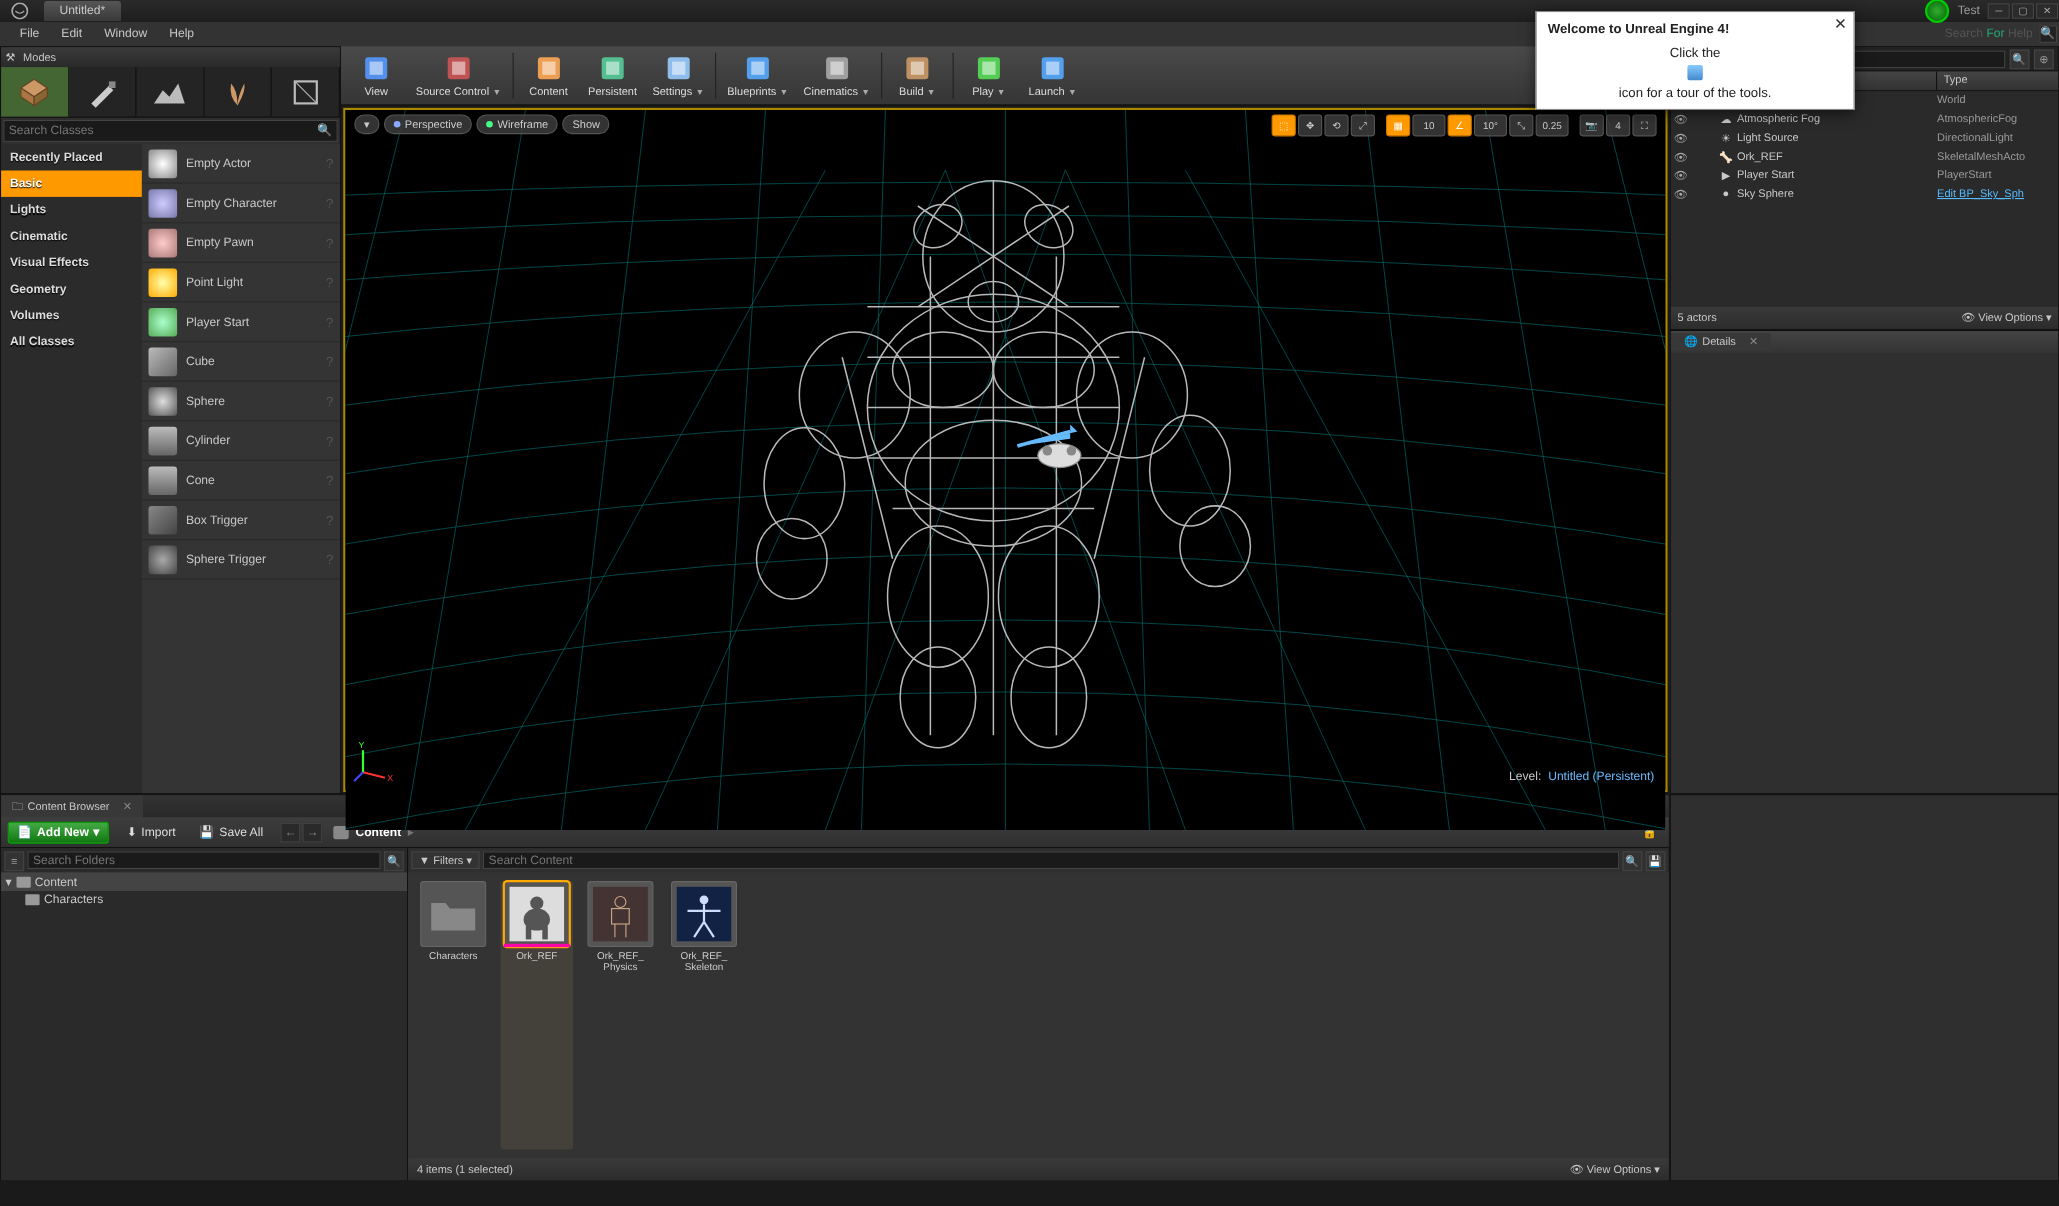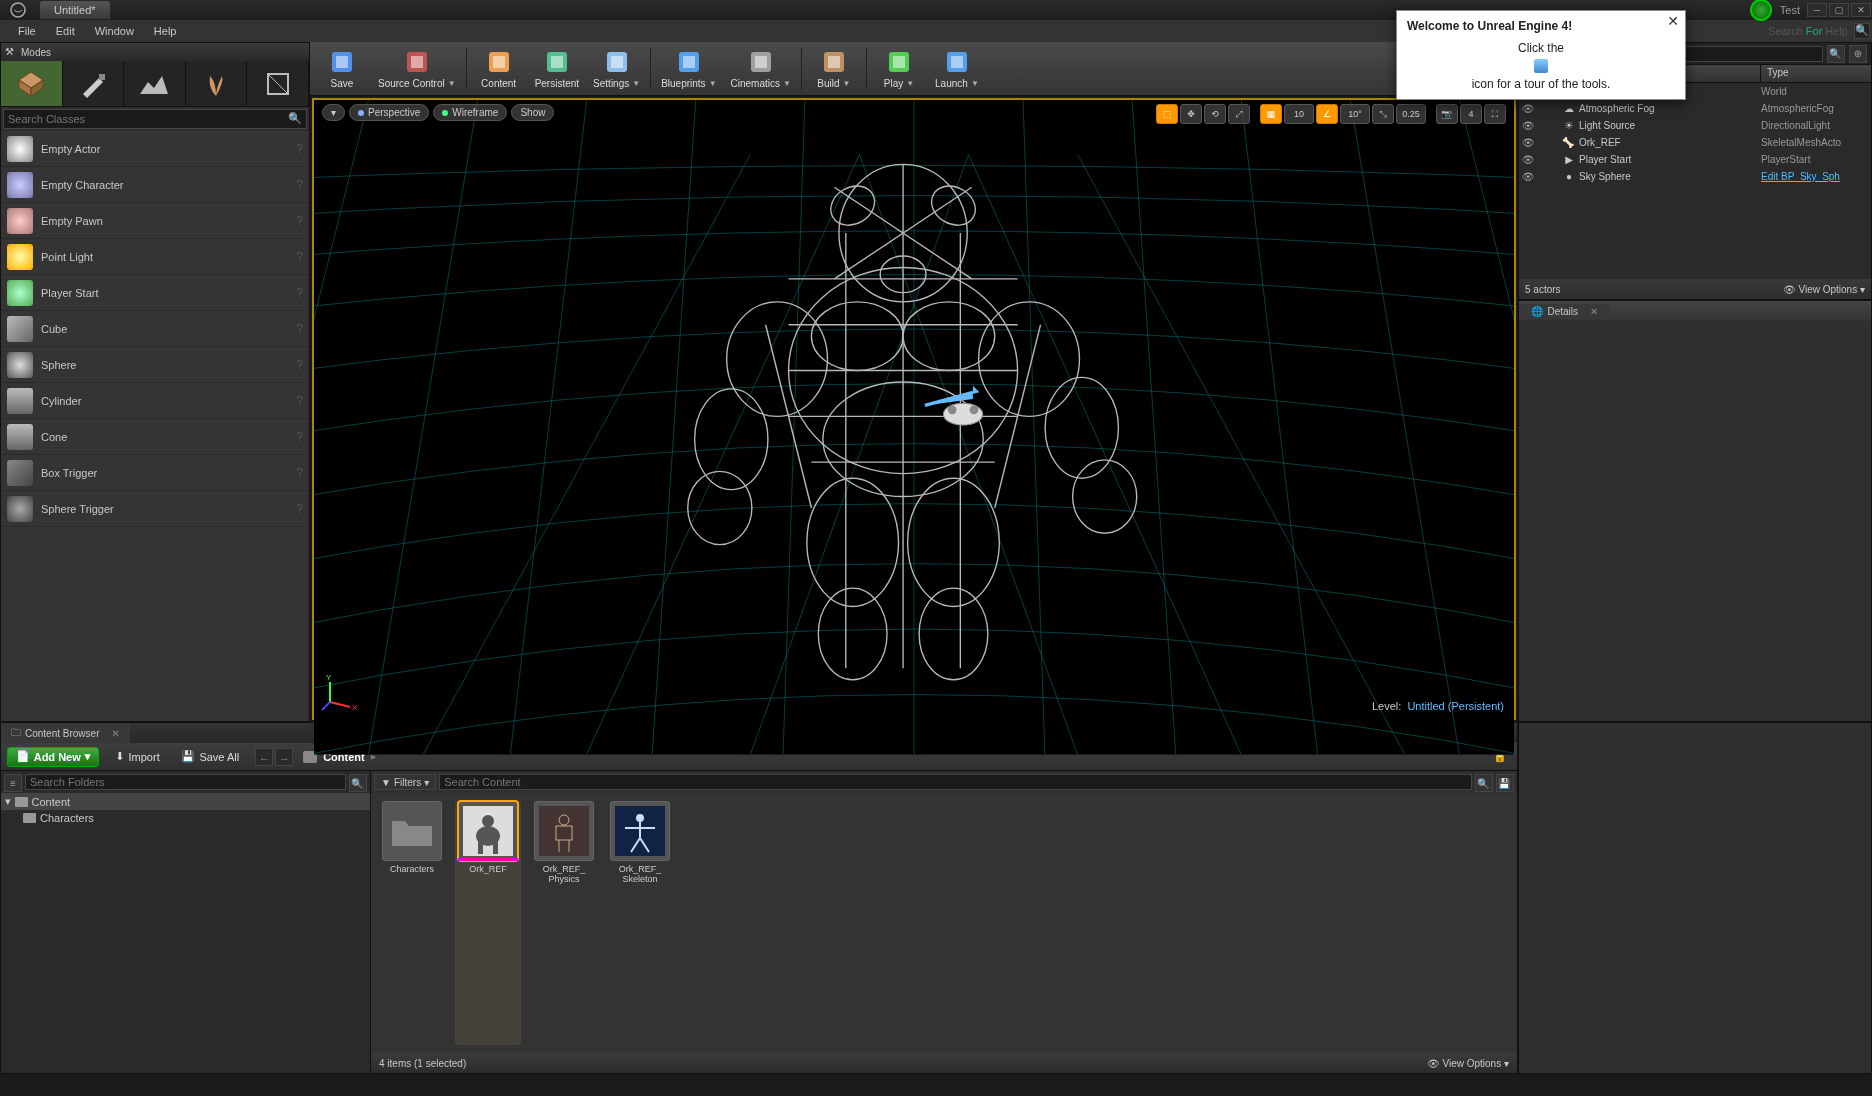--- a/index.html
+++ b/index.html
@@ -204,20 +204,30 @@
             <rect x="6" y="6" width="20" height="20" fill="none" stroke="#bbb" stroke-width="2"></rect>
             <line x1="6" y1="6" x2="26" y2="26" stroke="#bbb"></line>
           </svg>
         </div>
     </div>
     <div class="search">
       <input placeholder="Search Classes" style="">
       <span style="padding:2px 4px;color:#888">🔍</span>
     </div>
     <div class="split">
+      <div class="cats" id="modecats">
+          <div class="cat">Recently Placed</div>
+          <div class="cat active">Basic</div>
+          <div class="cat">Lights</div>
+          <div class="cat">Cinematic</div>
+          <div class="cat">Visual Effects</div>
+          <div class="cat">Geometry</div>
+          <div class="cat">Volumes</div>
+          <div class="cat">All Classes</div>
+        </div>
       <div class="list" id="modelist">
           <div class="litem">
             <div class="thumb" style="background:radial-gradient(#fff,#888)"></div>
             <span>Empty Actor</span>
             <span class="qm">?</span>
           </div>
           <div class="litem">
             <div class="thumb" style="background:radial-gradient(#ccf,#77a)"></div>
             <span>Empty Character</span>
             <span class="qm">?</span>
@@ -274,21 +284,21 @@
   <div class="centercol">
     <div class="toolbar" id="maintoolbar">
         <div class="tbtn">
           <div class="ticon">
             <svg width="28" height="28">
               <rect x="4" y="4" width="20" height="20" rx="3" fill="#59f" opacity="0.9"></rect>
               <rect x="8" y="8" width="12" height="12" fill="#fff" opacity="0.5"></rect>
             </svg>
           </div>
           <div class="tlbl">
-            <span>Save</span>
+            <span>View</span>
           </div>
         </div>
         <div class="tbtn">
           <div class="ticon">
             <svg width="28" height="28">
               <rect x="4" y="4" width="20" height="20" rx="3" fill="#c55" opacity="0.9"></rect>
               <rect x="8" y="8" width="12" height="12" fill="#fff" opacity="0.5"></rect>
             </svg>
           </div>
           <div class="tlbl">

